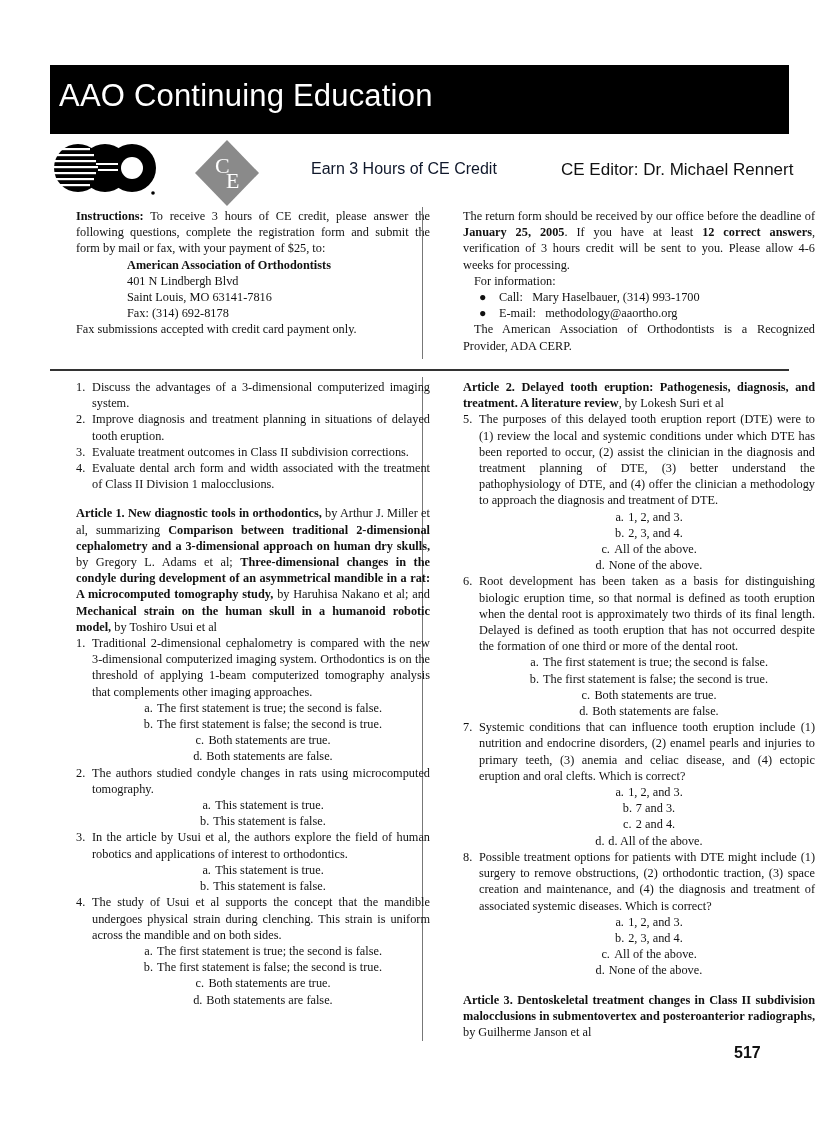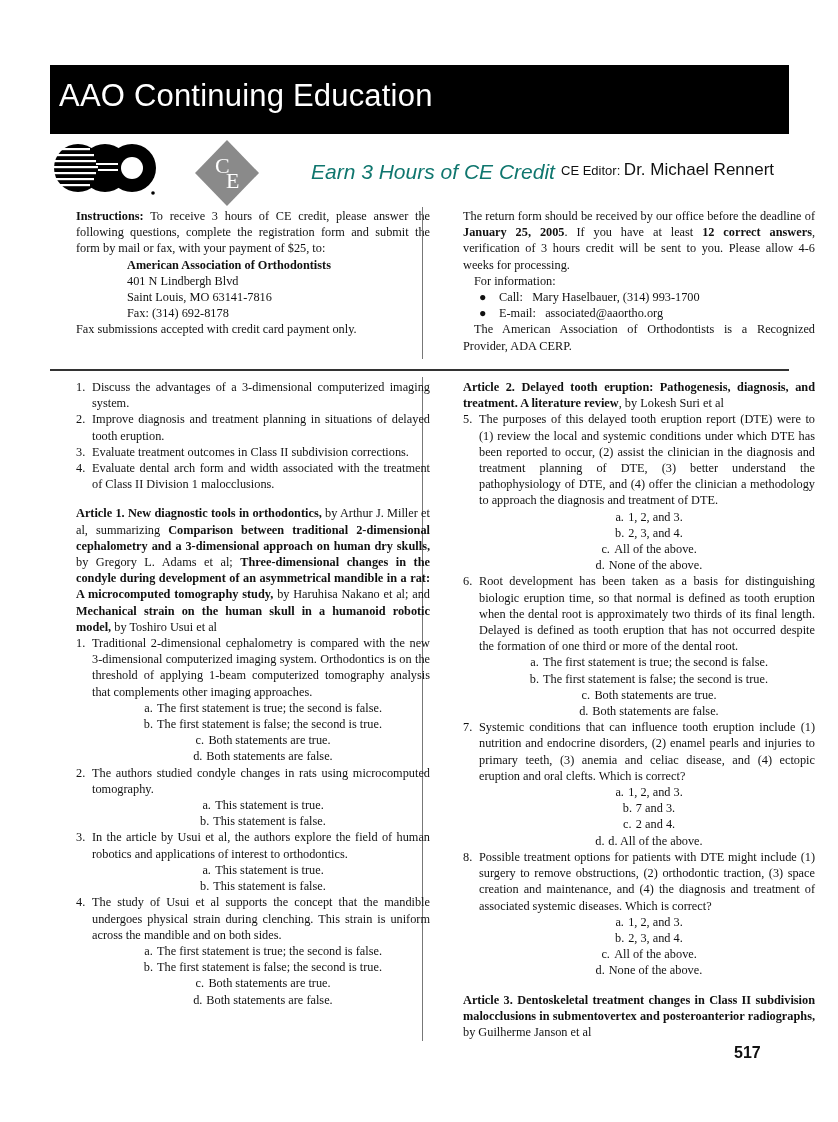--- a/index.html
+++ b/index.html
@@ -6,23 +6,23 @@
   body { width: 838px; height: 1122px; position: relative; overflow: hidden; color: #111; }
   .serif { font-family: "Liberation Serif", "DejaVu Serif", serif; }
   .sans { font-family: "Liberation Sans", "DejaVu Sans", sans-serif; }
 
   .banner { position: absolute; left: 50px; top: 65px; width: 739px; height: 69px; background: #000; }
   .banner-title { position: absolute; left: 9px; top: 13px; color: #fff; font-size: 31px; letter-spacing: 0.2px; }
 
   .logo-aao { position: absolute; left: 50px; top: 140px; width: 110px; height: 60px; }
   .logo-ce { position: absolute; left: 193px; top: 138px; width: 68px; height: 70px; }
 
-  .credit { position: absolute; left: 311px; top: 160px; font-size: 21px; color: #0f766e; font-style: italic; }
+  .credit { position: absolute; left: 311px; top: 160px; font-size: 16px; color: #0f172a; }
   .editor { position: absolute; left: 561px; top: 160px; font-size: 17px; color: #111; white-space: nowrap; }
-  .editor .lbl { font-size: 13px; }
+  .editor .lbl { font-size: 17px; }
 
   .col { position: absolute; font-size: 12.3px; line-height: 16.2px; text-align: justify; margin-left: 26px; }
   .col p { margin: 0; }
   .left-col { left: 50px; width: 354px; }
   .right-col { left: 437px; width: 352px; }
 
   .vdiv-top { position: absolute; left: 422px; top: 207px; width: 1px; height: 152px; background: #777; }
   .hrule { position: absolute; left: 50px; top: 369px; width: 739px; height: 2px; background: #333; }
   .vdiv-bottom { position: absolute; left: 422px; top: 377px; width: 1px; height: 664px; background: #777; }
 
@@ -86,21 +86,21 @@
   <p class="indent">Fax: (314) 692-8178</p>
   <p>Fax submissions accepted with credit card payment only.</p>
 </div>
 
 <div class="vdiv-top"></div>
 
 <div class="col right-col serif" style="top:208px;">
   <p><span>The return form should be received by our office before the deadline of </span><span class="bold">January 25, 2005</span><span>. If you have at least </span><span class="bold">12 correct answers</span><span>, verification of 3 hours credit will be sent to you. Please allow 4-6 weeks for processing.</span></p>
   <p style="padding-left:11px;">For information:</p>
   <p class="bullet"><span class="dot">●</span><span>Call:</span>&nbsp;&nbsp;&nbsp;<span>Mary Haselbauer, (314) 993-1700</span></p>
-  <p class="bullet"><span class="dot">●</span><span>E-mail:</span>&nbsp;&nbsp;&nbsp;<span>associated@aaortho.org</span></p>
+  <p class="bullet"><span class="dot">●</span><span>E-mail:</span>&nbsp;&nbsp;&nbsp;<span>methodology@aaortho.org</span></p>
   <p style="text-indent:11px;">The American Association of Orthodontists is a Recognized Provider, ADA CERP.</p>
 </div>
 
 <div class="hrule"></div>
 <div class="vdiv-bottom"></div>
 
 <div class="col left-col serif" style="top:379px;">
   <p class="num-item"><span class="n">1.</span><span>Discuss the advantages of a 3-dimensional computerized imaging system.</span></p>
   <p class="num-item"><span class="n">2.</span><span>Improve diagnosis and treatment planning in situations of delayed tooth eruption.</span></p>
   <p class="num-item"><span class="n">3.</span><span>Evaluate treatment outcomes in Class II subdivision corrections.</span></p>

